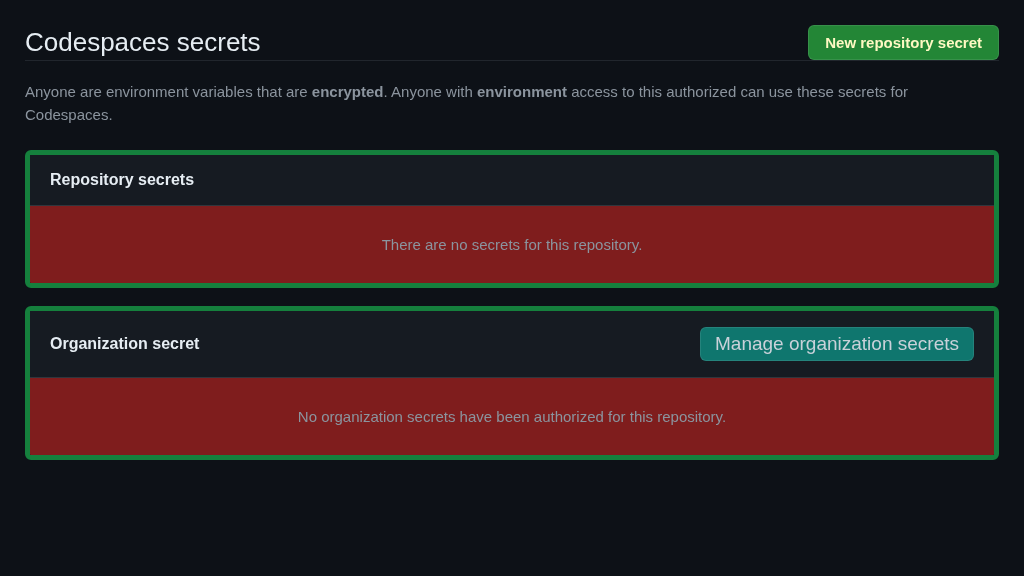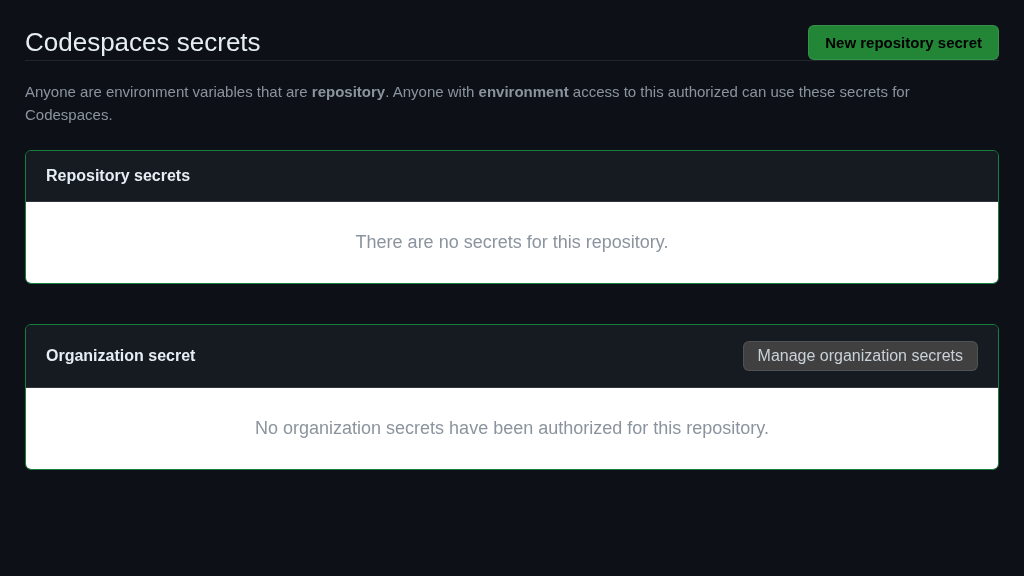--- a/index.html
+++ b/index.html
@@ -26,21 +26,21 @@
     }
 
     .page-title {
       font-size: 26px;
       font-weight: 400;
       color: #e6edf3;
     }
 
     .btn-primary {
       background-color: #238636;
-      color: #000000;
+      color: #fef9c3;
       border: 1px solid rgba(240,246,252,0.1);
       border-radius: 6px;
       padding: 8px 16px;
       font-size: 15px;
       font-weight: 600;
       cursor: pointer;
     }
 
     .description {
       color: #8b949e;
@@ -48,70 +48,70 @@
       line-height: 1.5;
       margin-bottom: 24px;
     }
 
     .description strong {
       color: #8b949e;
       font-weight: 600;
     }
 
     .section-box {
-      border: 1px solid #15803d;
+      border: 5px solid #15803d;
       border-radius: 6px;
-      margin-bottom: 40px;
+      margin-bottom: 18px;
       overflow: hidden;
     }
 
     .section-header {
       background-color: #161b22;
       padding: 16px 20px;
       border-bottom: 1px solid #30363d;
       display: flex;
       justify-content: space-between;
       align-items: center;
     }
 
     .section-title {
       color: #e6edf3;
       font-size: 16px;
       font-weight: 600;
     }
 
     .section-body {
-      background-color: #ffffff;
+      background-color: #7f1d1d;
       padding: 30px 20px;
       text-align: center;
       color: #8b949e;
-      font-size: 18px;
+      font-size: 15px;
     }
 
     .btn-secondary {
-      background-color: #404040;
+      background-color: #0f766e;
       color: #c9d1d9;
       border: 1px solid rgba(240,246,252,0.1);
       border-radius: 6px;
       padding: 5px 14px;
-      font-size: 16px;
+      font-size: 19px;
       font-weight: 500;
       cursor: pointer;
     }
   </style>
 </head>
 <body>
 
 <div class="header-row">
   <h1 class="page-title">Codespaces secrets</h1>
   <button class="btn-primary">New repository secret</button>
 </div>
 
 <p class="description">
-  <span>Anyone are environment variables that are </span><strong>repository</strong><span>. Anyone with </span><strong>environment</strong><span> access to this authorized can use these secrets for Codespaces.</span>
+  <span>Anyone are environment variables that are </span><strong>encrypted</strong><span>. Anyone with </span><strong>environment</strong><span> access to this authorized can use these secrets for Codespaces.</span>
 </p>
 
 <div class="section-box">
   <div class="section-header">
     <span class="section-title">Repository secrets</span>
   </div>
   <div class="section-body">
     <span>There are no secrets for this repository.</span>
   </div>
 </div>

